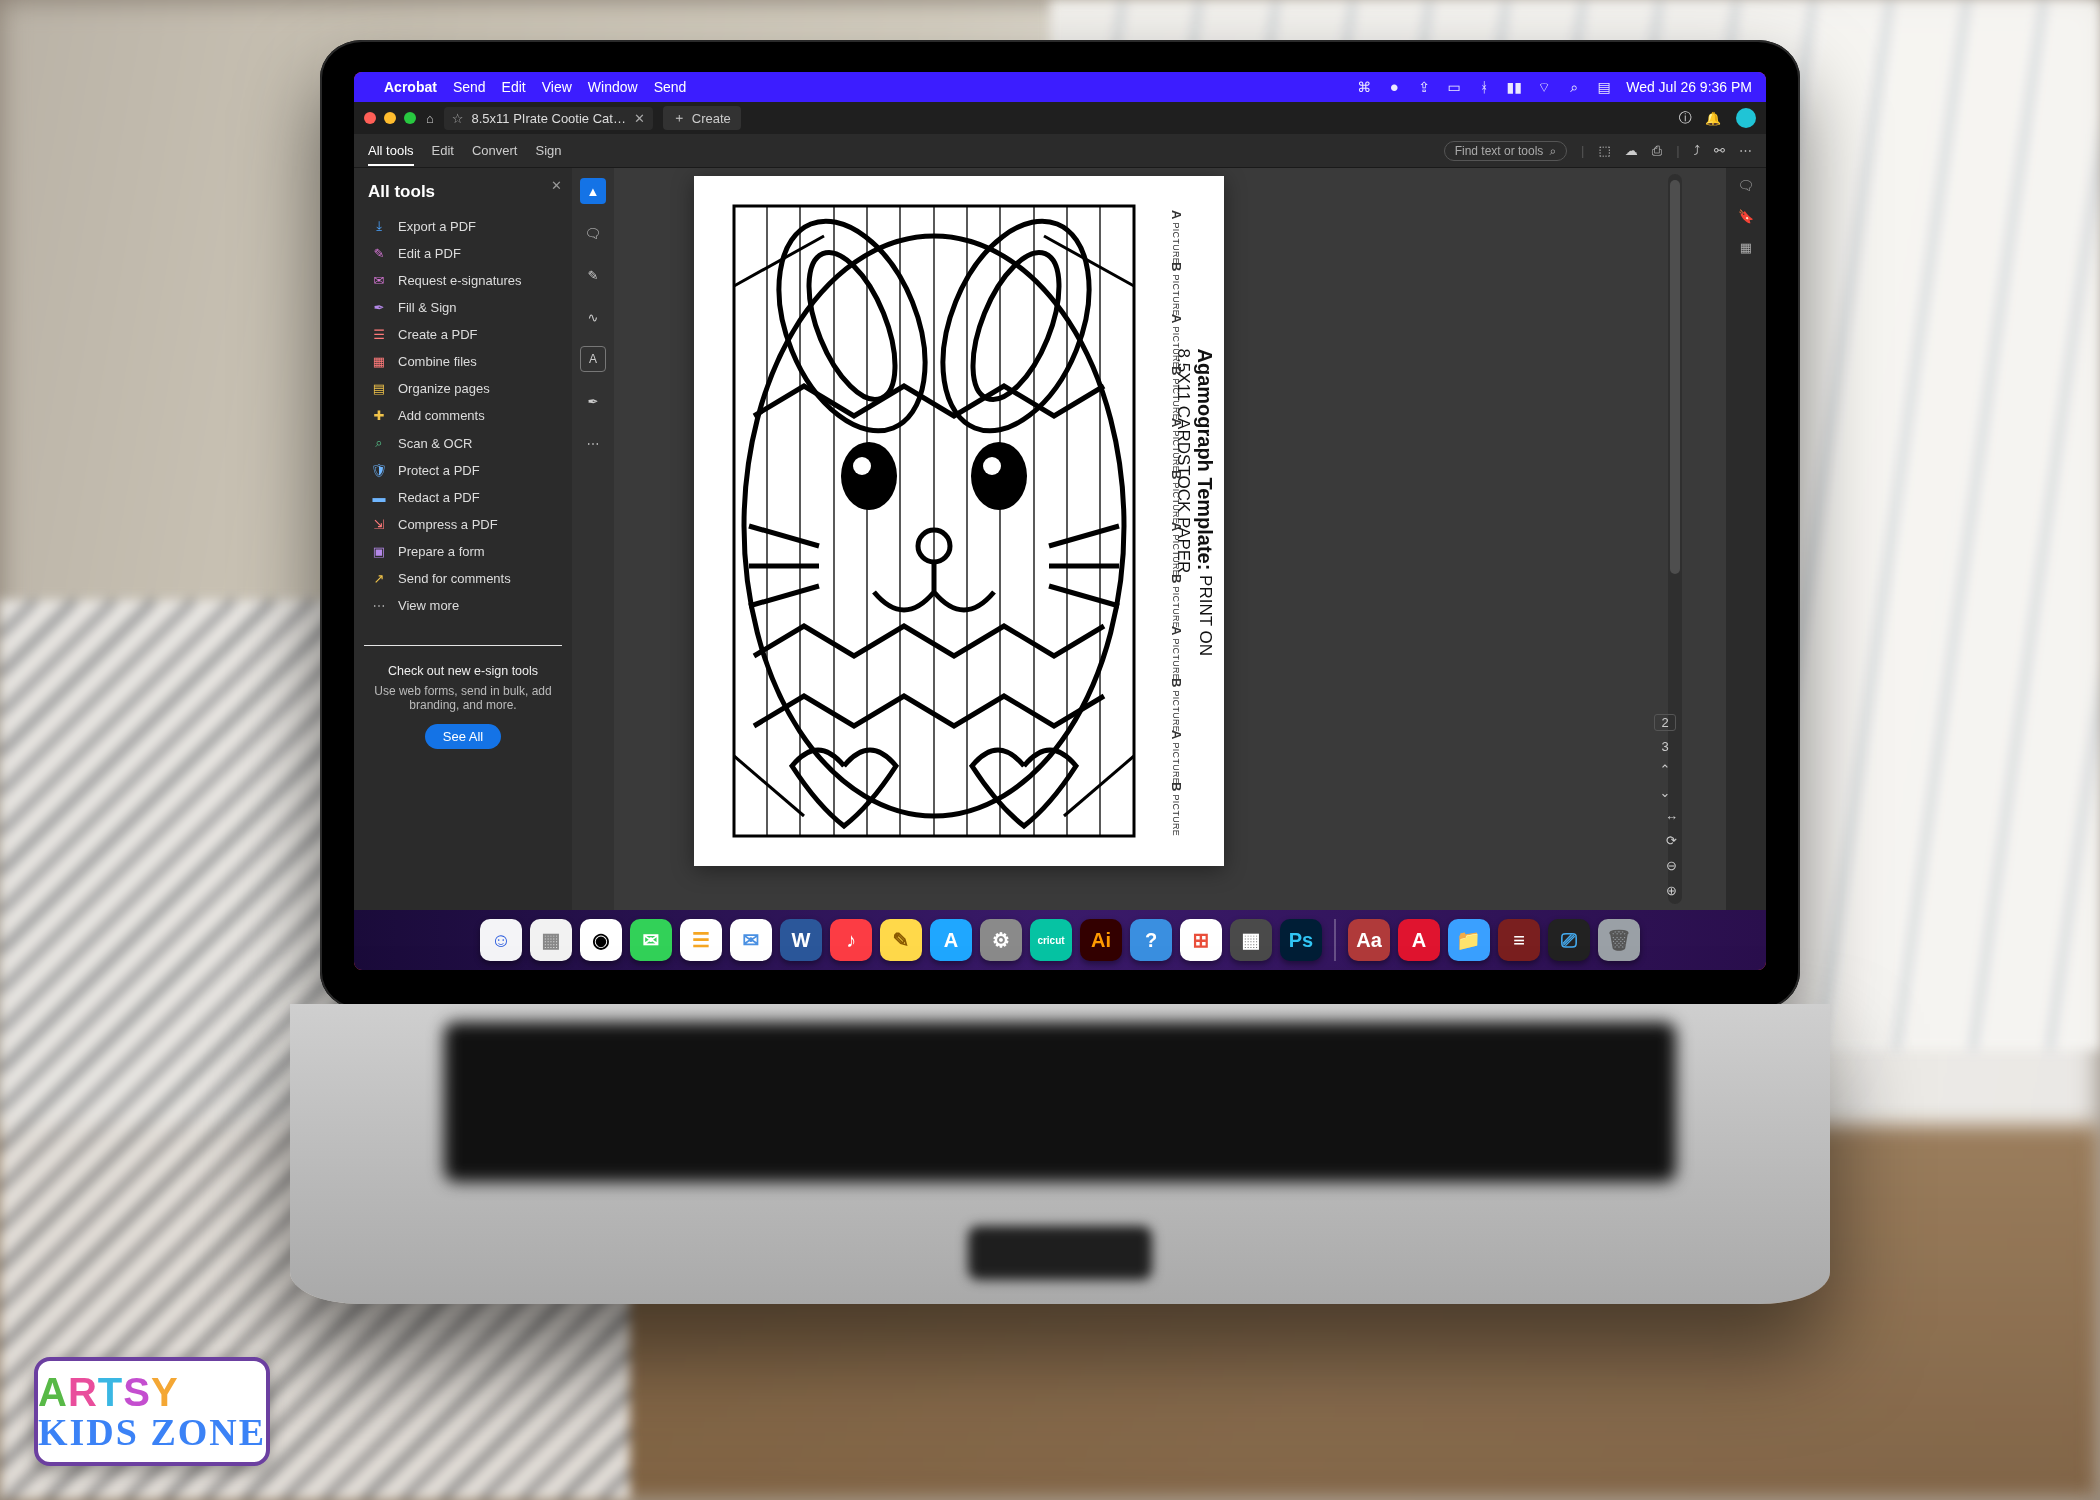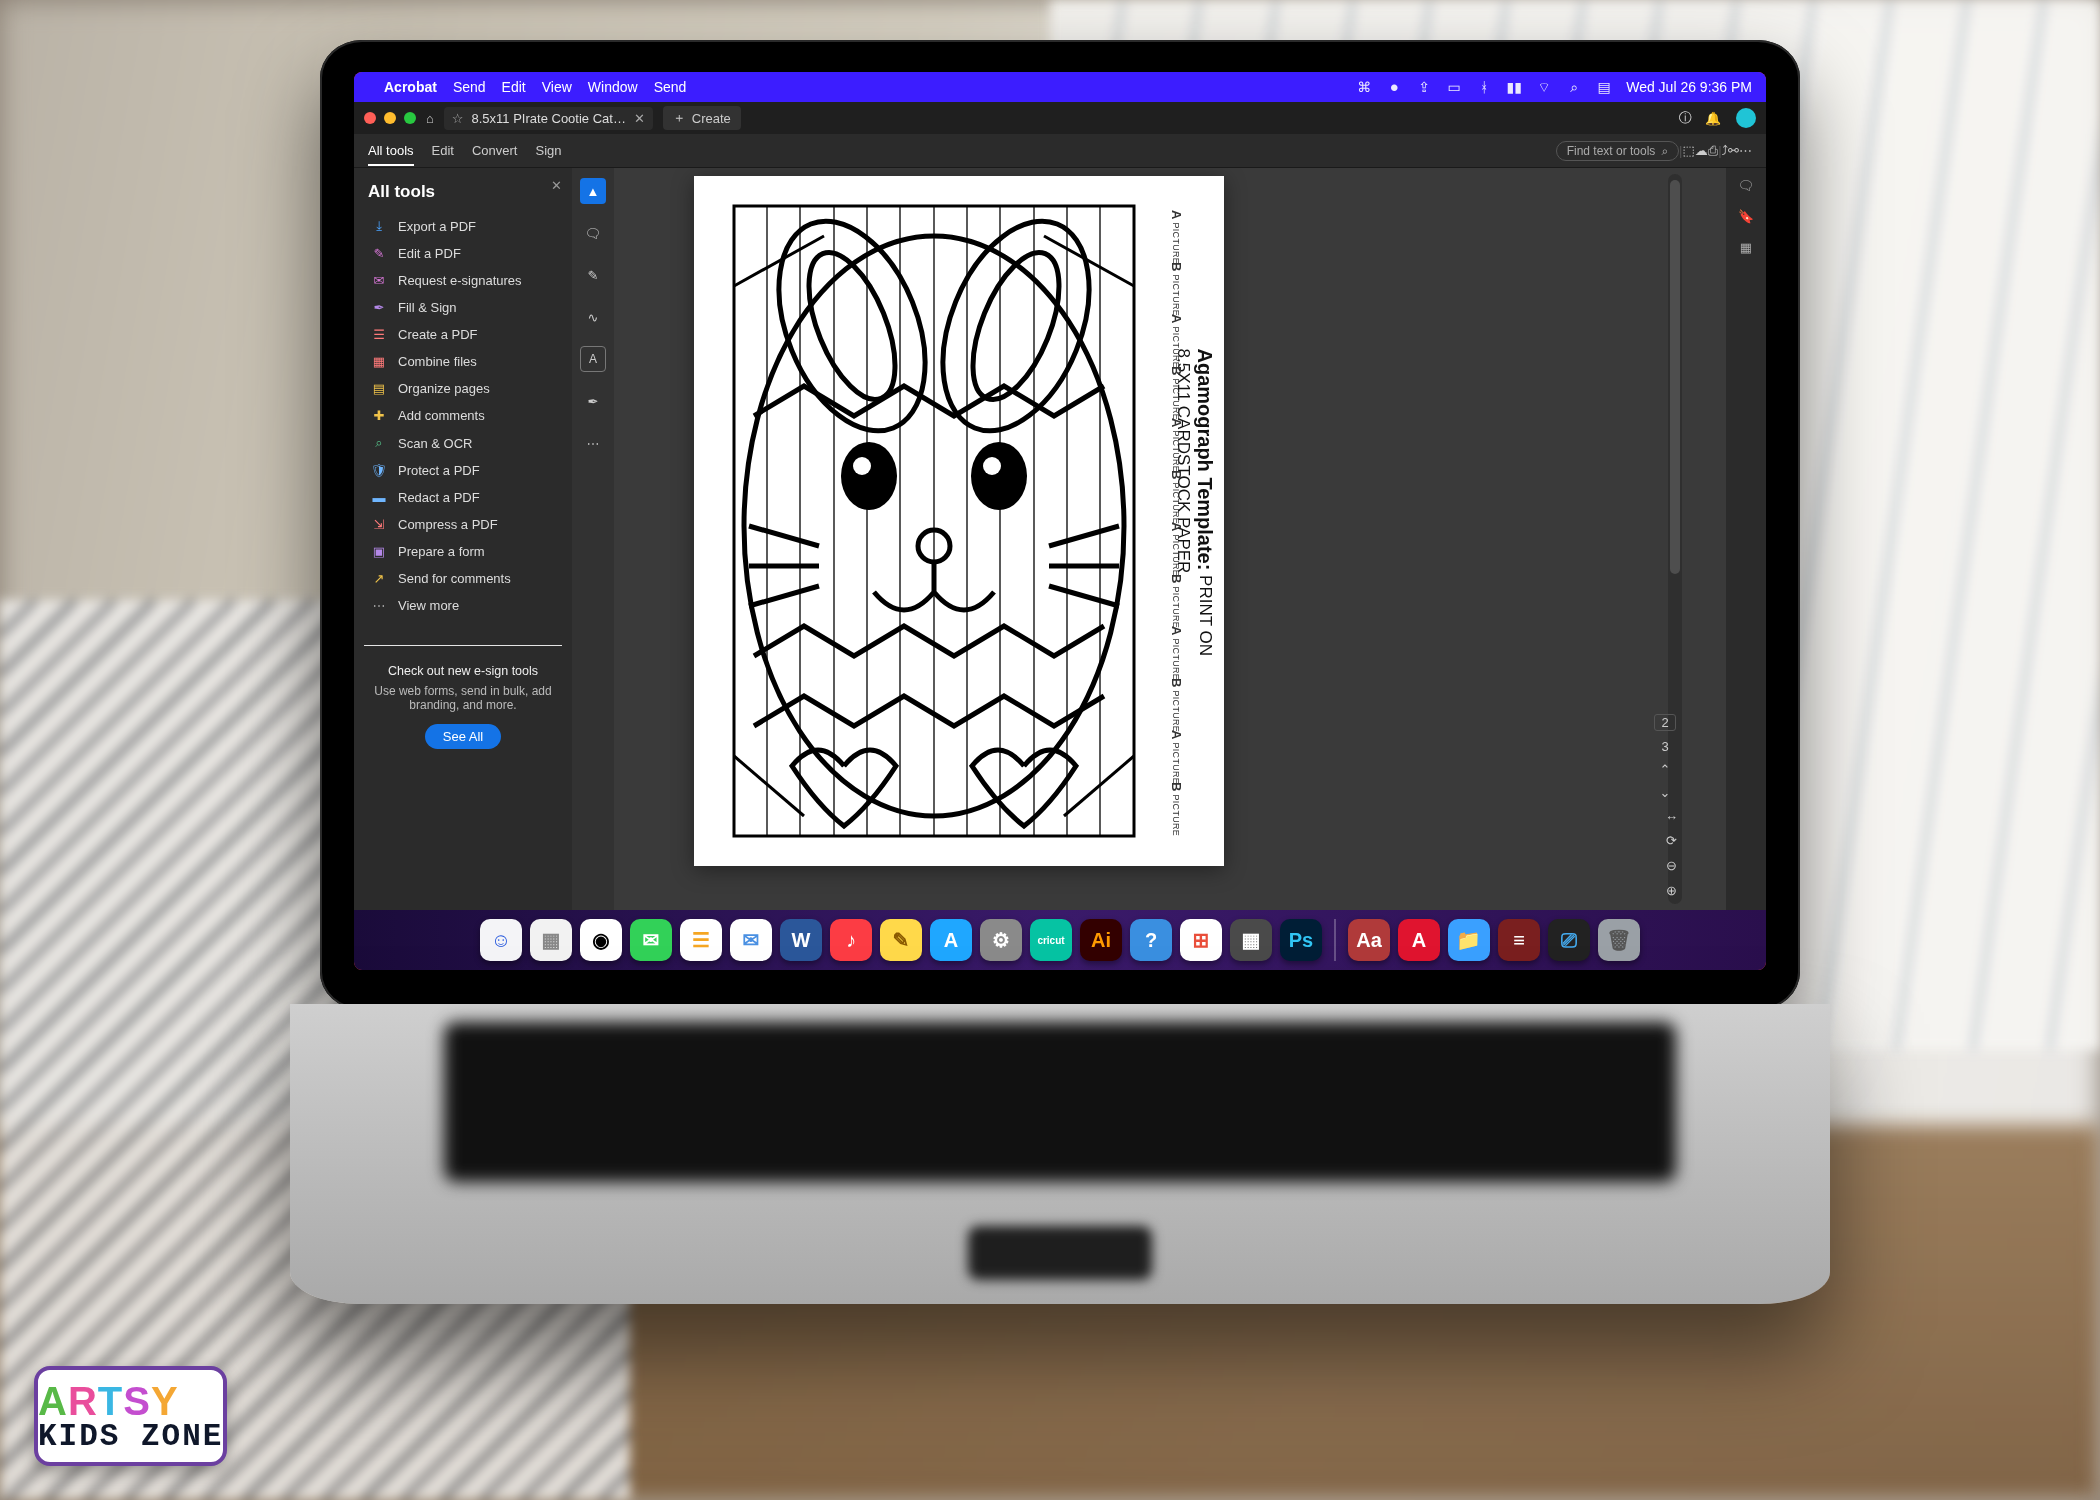--- a/index.html
+++ b/index.html
@@ -30,21 +30,21 @@
 .tl { display:flex; gap:8px; }
 .tl span{width:12px;height:12px;border-radius:50%;}
 .tab { display:flex; align-items:center; gap:8px; background:#2b2b2b; padding:4px 8px; border-radius:4px; color:#ddd; max-width:240px;}
 .tab .x{color:#aaa;}
 .create { display:flex; align-items:center; gap:6px; color:#ccc; background:#323232; padding:3px 10px; border-radius:4px;}
 .titlebar .rightico{margin-left:auto; display:flex; gap:14px; align-items:center;}
 
 
 .bar2{height:34px;background:#2b2b2b;border-bottom:1px solid #1a1a1a;display:flex;align-items:center;padding:0 14px;gap:18px;font-size:13px;color:#ccc;}
 .bar2 .tabsel{color:#fff;border-bottom:2px solid #fff;padding-bottom:6px;margin-bottom:-7px;}
-.bar2 .right{margin-left:auto;display:flex;align-items:center;}
+.bar2 .right{margin-left:auto;display:flex;align-items:center;gap:14px;}
 .search{display:flex;align-items:center;gap:6px;border:1px solid #555;border-radius:14px;padding:2px 10px;color:#aaa;font-size:12px;}
 
 
 .mainrow{flex:1;display:flex;min-height:0;}
 .sidebar{width:218px;background:#2b2b2b;padding:12px 10px 14px;overflow:auto;position:relative;}
 .sidebar h3{color:#fff;font-size:17px;font-weight:700;margin:2px 4px 10px;}
 .sidebar .close{position:absolute;right:10px;top:10px;color:#999;}
 .tool{display:flex;align-items:center;gap:10px;padding:6px 6px;color:#ddd;font-size:13px;border-radius:4px;cursor:pointer;}
 .ti{width:18px;text-align:center;}
 .promo{margin-top:26px;border-top:1px solid #e5e5e5;padding-top:18px;text-align:center;color:#bbb;font-size:12px;}
@@ -70,21 +70,21 @@
 .zoom{position:absolute;right:48px;bottom:12px;display:flex;flex-direction:column;gap:10px;color:#ccc;align-items:center;}
 
 
 .dock{height:60px;background:linear-gradient(90deg,#1a0b3a,#3a1a6a,#2a0f4d);display:flex;align-items:center;justify-content:center;gap:8px;padding:0 14px;}
 .dicon{width:42px;height:42px;border-radius:10px;display:flex;align-items:center;justify-content:center;font-size:20px;color:#fff;font-weight:600;box-shadow:0 3px 6px rgba(0,0,0,.4);}
 
 
 .logo{position:absolute;left:34px;bottom:34px;background:#fff;border:4px solid #6b3fa0;border-radius:16px;padding:8px 0;box-shadow:0 6px 16px rgba(0,0,0,.3);}
 .logo .l1{font-family:"Comic Sans MS",cursive;font-size:40px;font-weight:900;letter-spacing:1px;}
 .logo .l1 span:nth-child(1){color:#58b947}.logo .l1 span:nth-child(2){color:#e94e9c}.logo .l1 span:nth-child(3){color:#3ab7e3}.logo .l1 span:nth-child(4){color:#c44ecf}.logo .l1 span:nth-child(5){color:#f4a734}
-.logo .l2{font-family:Liberation Mono, monospace;font-size:31px;font-weight:900;color:#0f172a;letter-spacing:2px;margin-top:-6px;}
+.logo .l2{font-family:Liberation Serif, serif;font-size:38px;font-weight:900;color:#3b82f6;letter-spacing:2px;margin-top:-6px;}
 </style>
 </head>
 <body>
 
 <div class="bg"></div>
 <div class="stripe"></div>
 <div class="wood"></div>
 <div class="blanket"></div>
 
 <div class="laptop">

